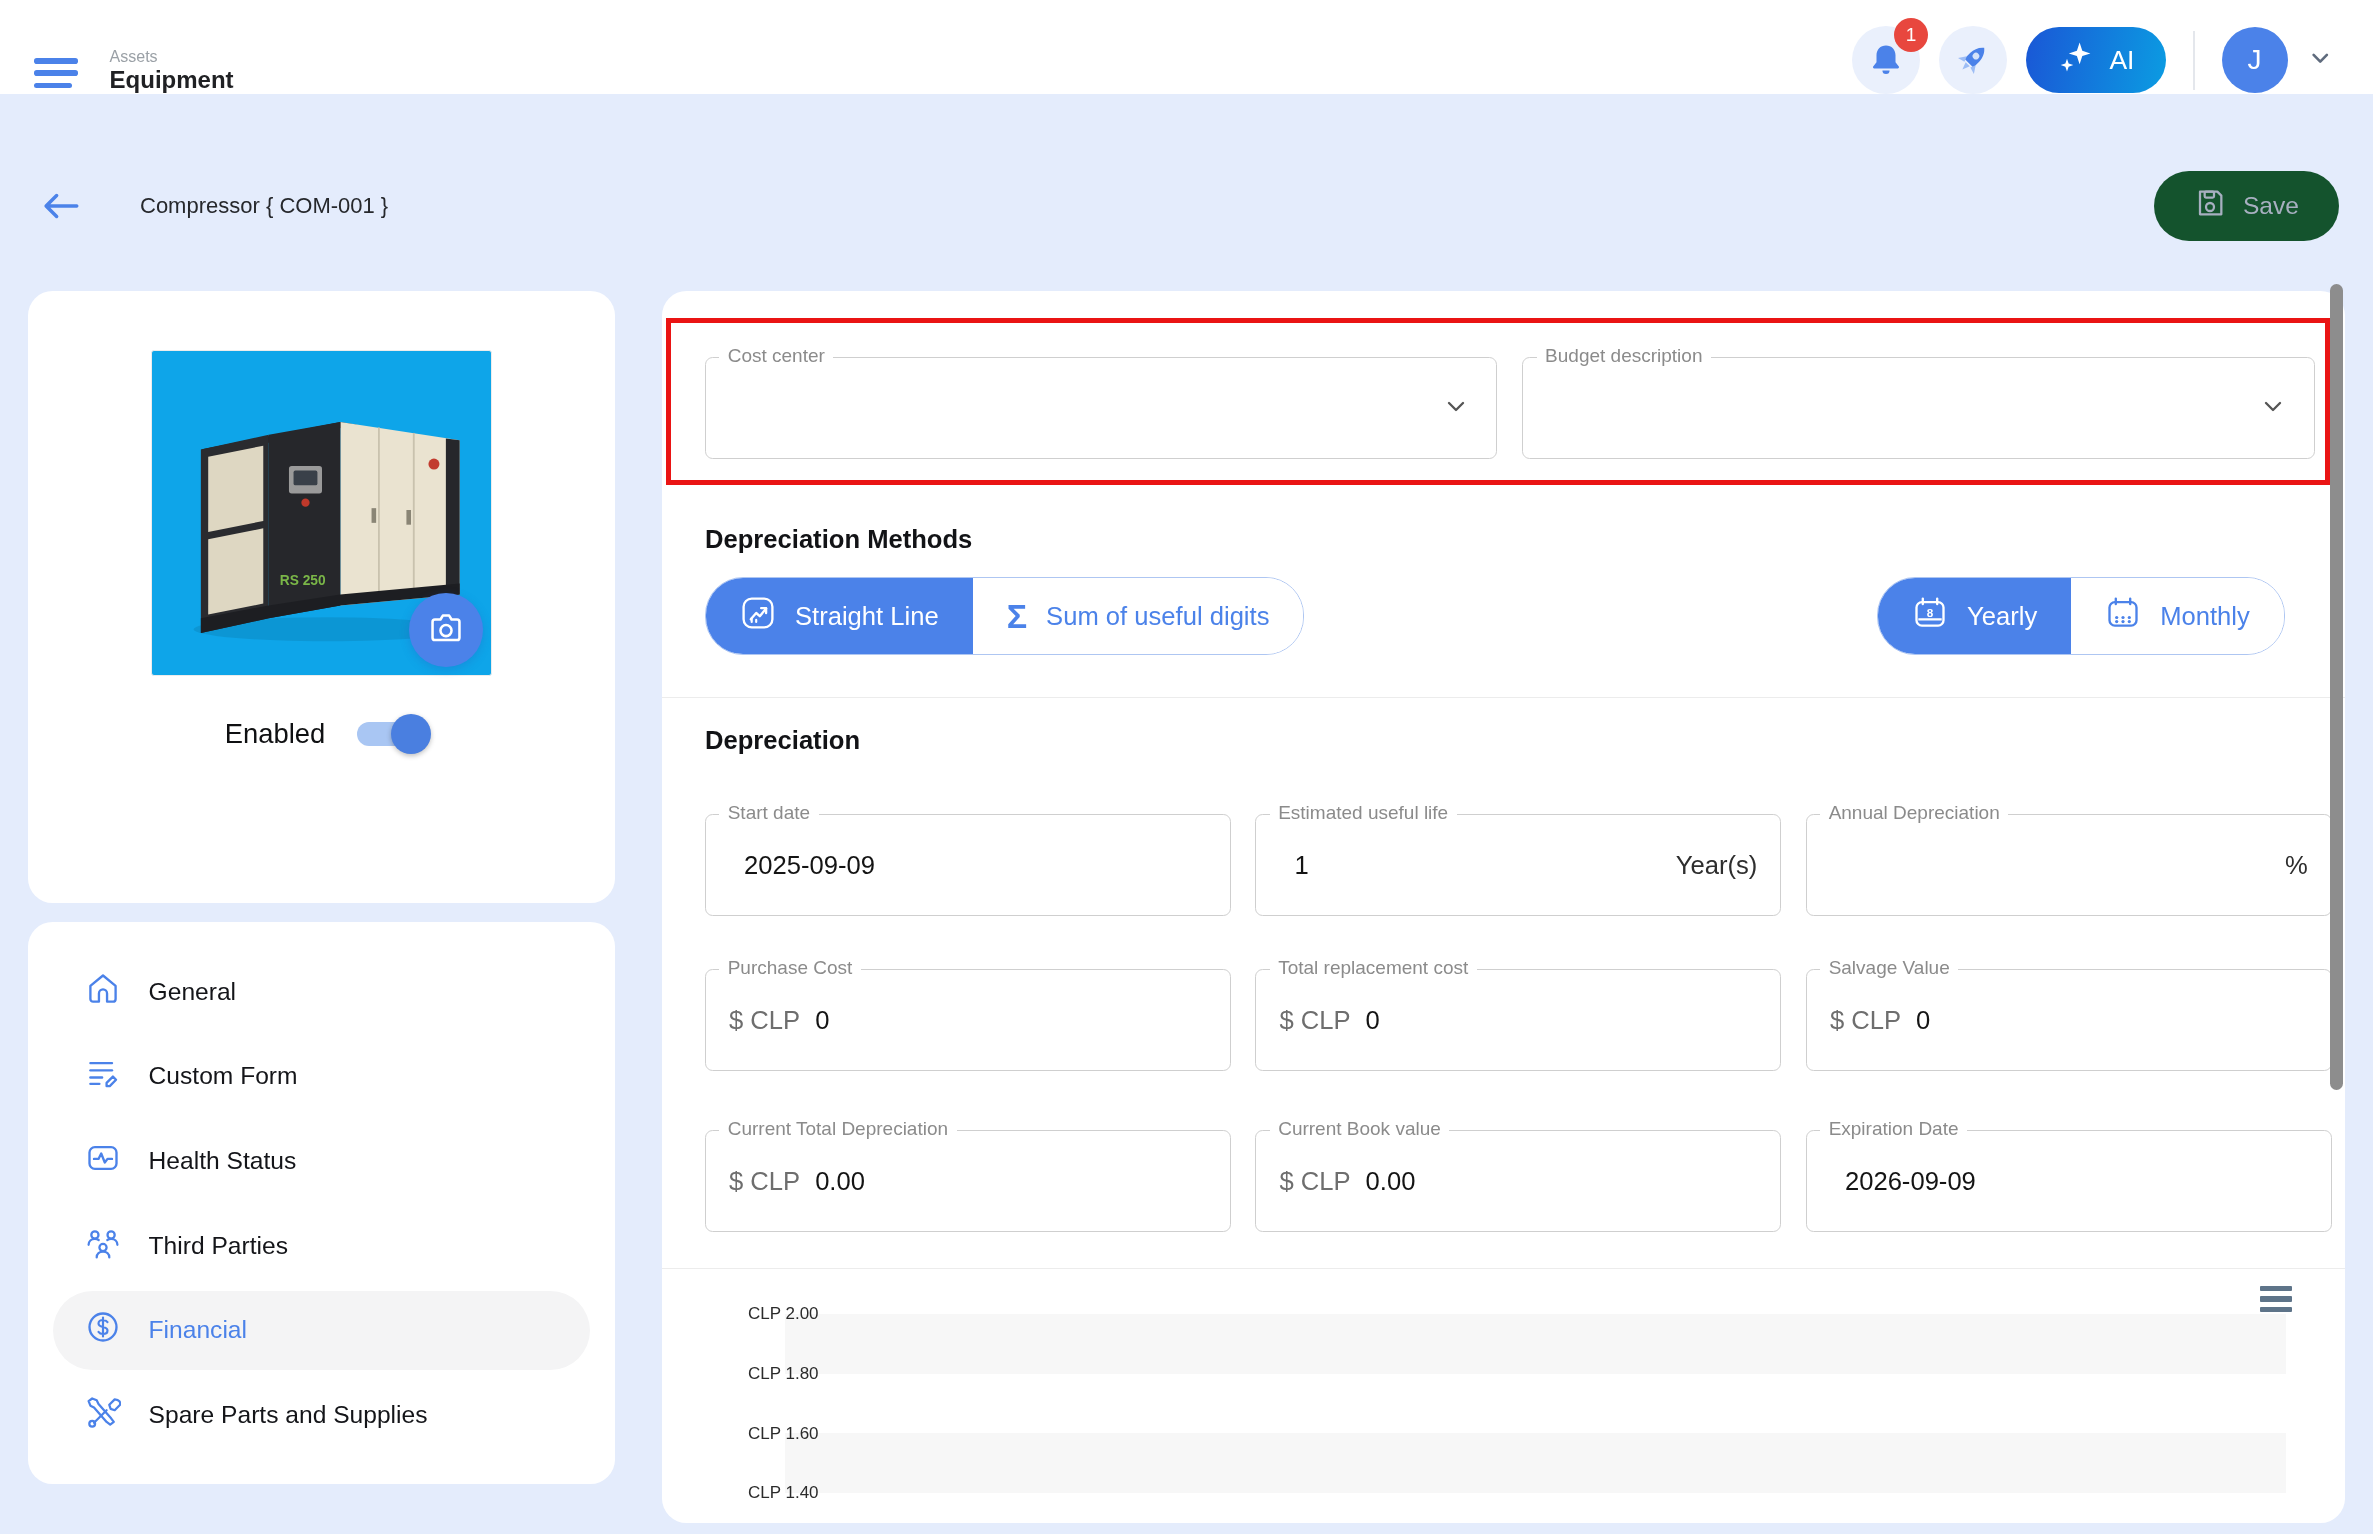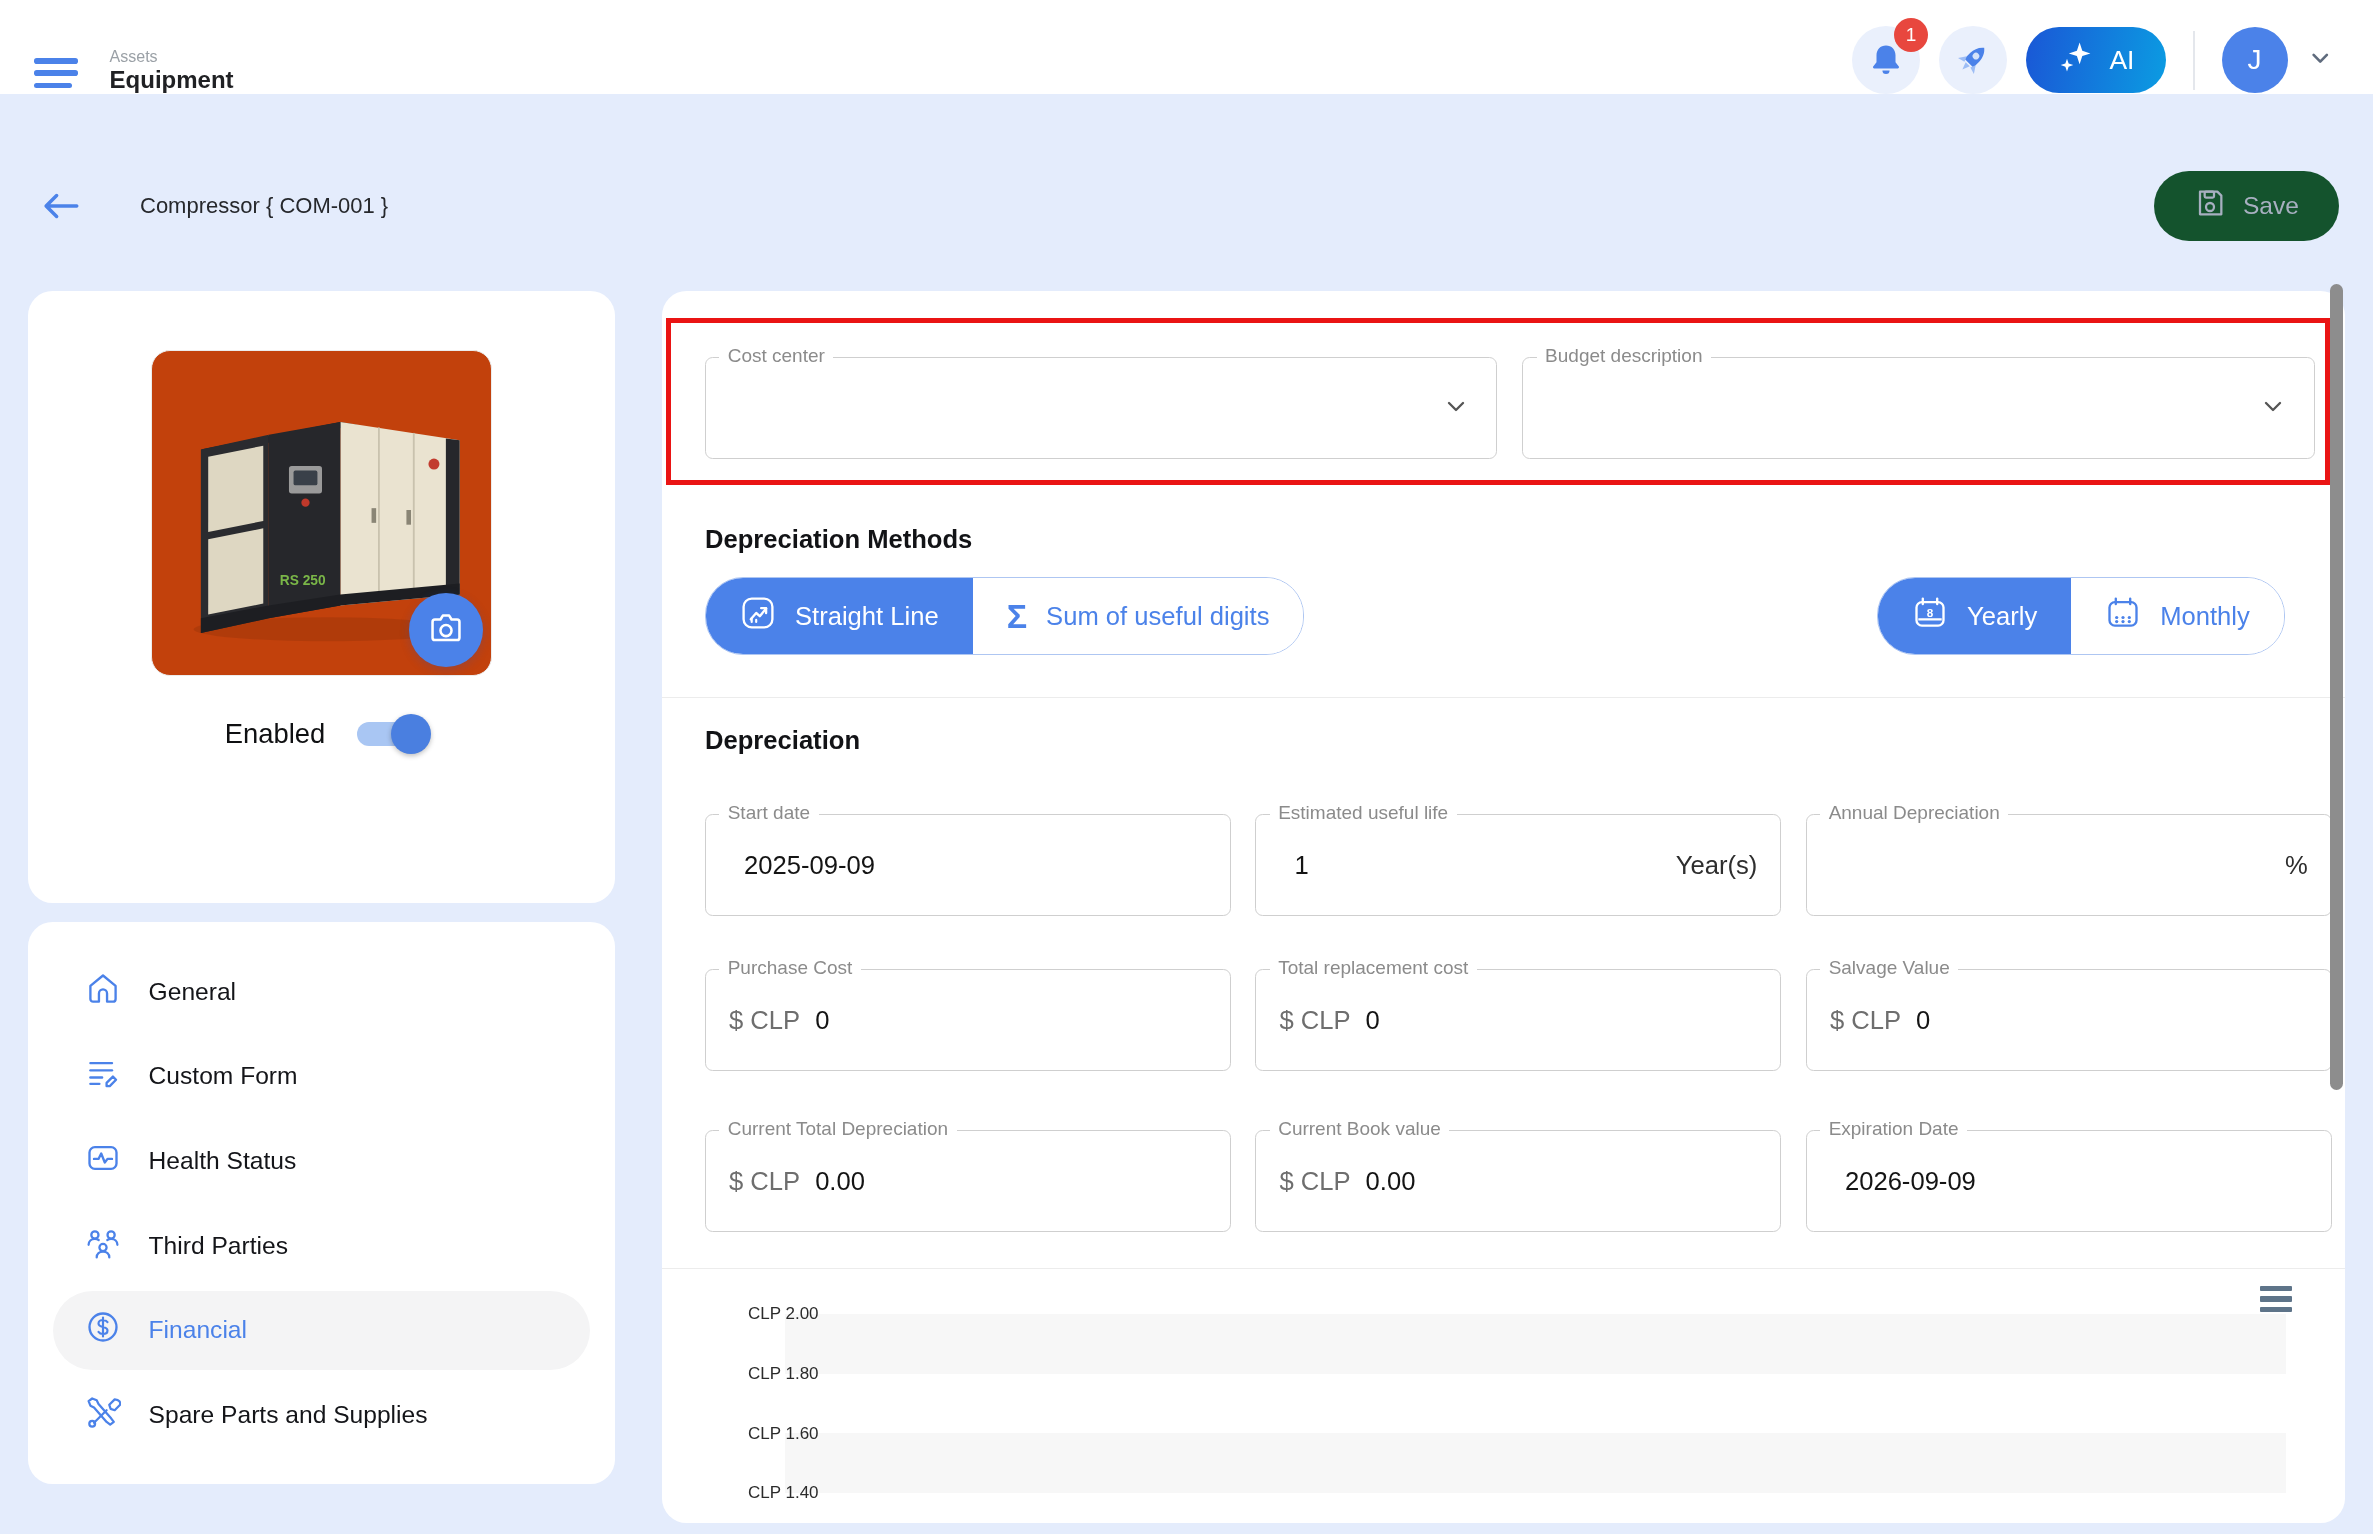--- a/index.html
+++ b/index.html
@@ -27,21 +27,21 @@
   .page-title { margin-left:53px; font-size:22px; color:#26282c; }
   .save-btn { margin-left:auto; height:70px; padding:0 40px; border-radius:35px; border:none; background:#14532d; color:#a7afc0; font-size:24.6px; display:flex; align-items:center; gap:17px; font-family:inherit; cursor:default; }
 
   
   .content { display:flex; align-items:flex-start; gap:47px; padding:49px 28px 0 28px; }
   .card { background:#fff; border-radius:24.6px; }
   .left-col { width:587px; flex:0 0 587px; display:flex; flex-direction:column; gap:19px; }
 
   
   .asset-card { height:612px; padding-top:59px; text-align:center; }
-  .photo-frame { width:341px; height:326px; margin:0 auto; border:0.9px solid #ececec; border-radius:19px; position:relative; background:#c2410c; }
+  .photo-frame { width:341px; height:326px; margin:0 auto; border:0.9px solid #ececec; border-radius:3px; position:relative; background:#0ea5e9; }
   .camera-fab { position:absolute; right:7.6px; bottom:7.6px; width:74px; height:74px; border-radius:50%; background:#4b82e9; border:none; display:flex; align-items:center; justify-content:center; cursor:pointer; box-shadow:0 2.8px 9.5px rgba(40,80,180,.25); }
   .oos-text { margin-top:49px; font-size:23px; color:#17181a; }
   .enabled-row { margin-top:42px; display:flex; align-items:center; justify-content:center; gap:32px; }
   .enabled-label { font-size:27.4px; color:#0f1012; }
   .toggle { position:relative; width:61px; height:24.6px; cursor:pointer; }
   .toggle .track { position:absolute; inset:0; border-radius:12.3px; background:#a9c6f3; }
   .toggle .knob { position:absolute; right:-13.2px; top:50%; transform:translateY(-50%); width:40px; height:40px; border-radius:50%; background:#4a7fe0; box-shadow:0 1.9px 5.7px rgba(0,0,0,.25); }
 
   
   .nav-card { padding:30px 24.6px; display:flex; flex-direction:column; gap:5.7px; }

